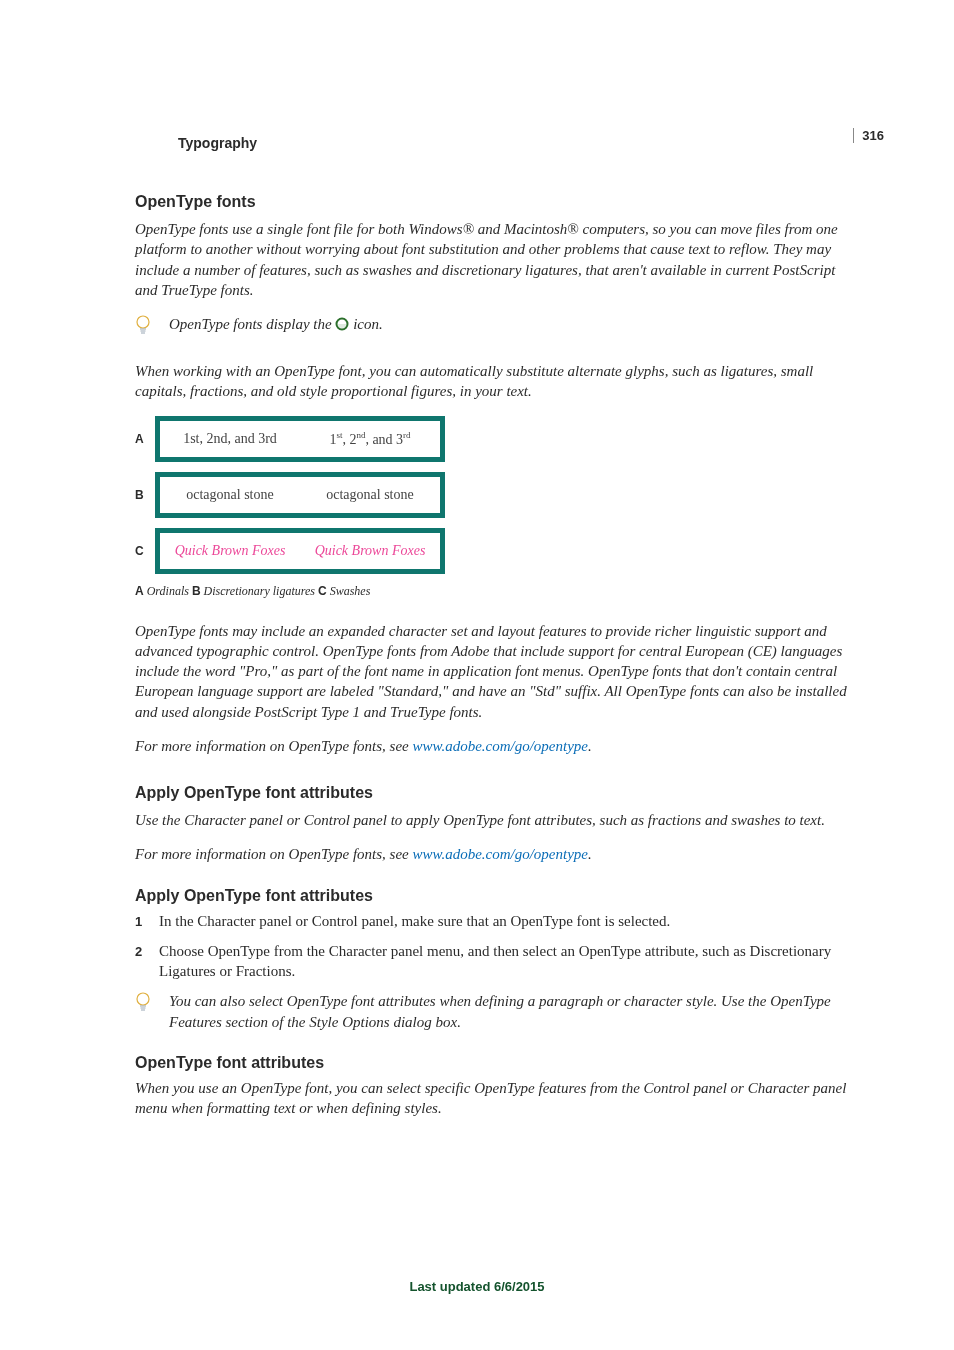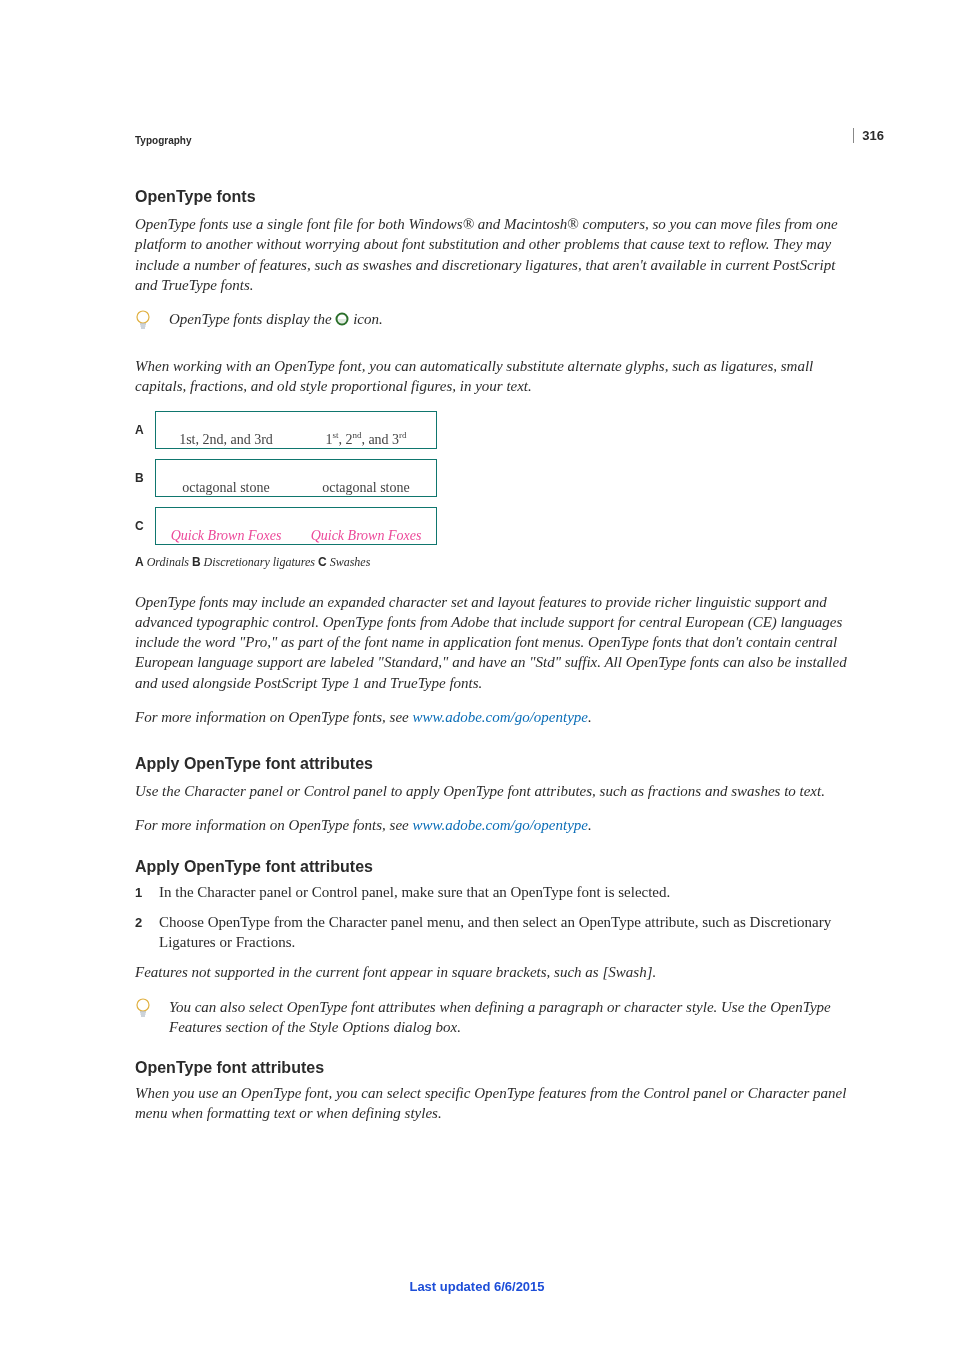--- a/index.html
+++ b/index.html
@@ -21,22 +21,23 @@
     right: 70px;
     border-left: 1px solid #888;
     padding-left: 8px;
     font-family: "Myriad Pro", Arial, sans-serif;
     font-weight: 700;
     font-size: 13px;
   }
   .chapter {
     font-family: "Myriad Pro", Arial, sans-serif;
     font-weight: 700;
-    font-size: 10px;
+    font-size: 14px;
     margin-bottom: 42px;
+    margin-left: 43px;
   }
   h2.section {
     font-family: "Myriad Pro", Arial, sans-serif;
     font-weight: 700;
     font-size: 16px;
     margin: 0 0 8px 0;
     color: #2b2b2b;
   }
   p.body {
     font-size: 15px;
@@ -70,25 +71,25 @@
     gap: 10px;
     margin-bottom: 10px;
   }
   .fig-label {
     font-family: "Myriad Pro", Arial, sans-serif;
     font-weight: 700;
     font-size: 12px;
     width: 10px;
   }
   .fig-box {
-    border: 1px solid #0f766e;
+    border: 5px solid #0f766e;
     width: 280px;
     height: 36px;
     display: flex;
-    align-items: flex-end;
+    align-items: center;
     font-size: 14px;
     color: #444;
   }
   .fig-box .left, .fig-box .right {
     flex: 1;
     text-align: center;
   }
   .fig-box .right .ord { font-size: 9px; vertical-align: super; }
   .fig-box.script { font-family: "Brush Script MT", cursive; font-style: italic; color:#ec4899;}
   .caption {
@@ -125,21 +126,21 @@
   }
   .footer {
     position: absolute;
     bottom: 56px;
     left: 0;
     width: 100%;
     text-align: center;
     font-family: "Myriad Pro", Arial, sans-serif;
     font-weight: 700;
     font-size: 13px;
-    color: #1d4ed8;
+    color: #14532d;
   }
 </style>
 </head>
 <body>
 
 <div class="page">
   <div class="pagenum-wrap">316</div>
   <div class="chapter">Typography</div>
 
   <h2 class="section">OpenType fonts</h2>
@@ -211,21 +212,20 @@
   <ol class="steps">
     <li>
         <span class="num">1</span>
         <span>In the Character panel or Control panel, make sure that an OpenType font is selected.</span>
       </li>
     <li>
         <span class="num">2</span>
         <span>Choose OpenType from the Character panel menu, and then select an OpenType attribute, such as Discretionary Ligatures or Fractions.</span>
       </li>
   </ol>
-  <p class="body">Features not supported in the current font appear in square brackets, such as [Swash].</p>
 
   <div class="tip-row">
     <span class="bulb">
       <svg width="16" height="22" viewBox="0 0 16 22">
           <circle cx="8" cy="7" r="6" fill="none" stroke="#e0b040" stroke-width="1.2"></circle>
           <path d="M5 14 h6 M5.5 16 h5 M6 18 h4" stroke="#9aa7b5" stroke-width="1.2" fill="none"></path>
         </svg>
     </span>
     <span class="tiptext">You can also select OpenType font attributes when defining a paragraph or character style. Use the OpenType Features section of the Style Options dialog box.</span>
   </div>

